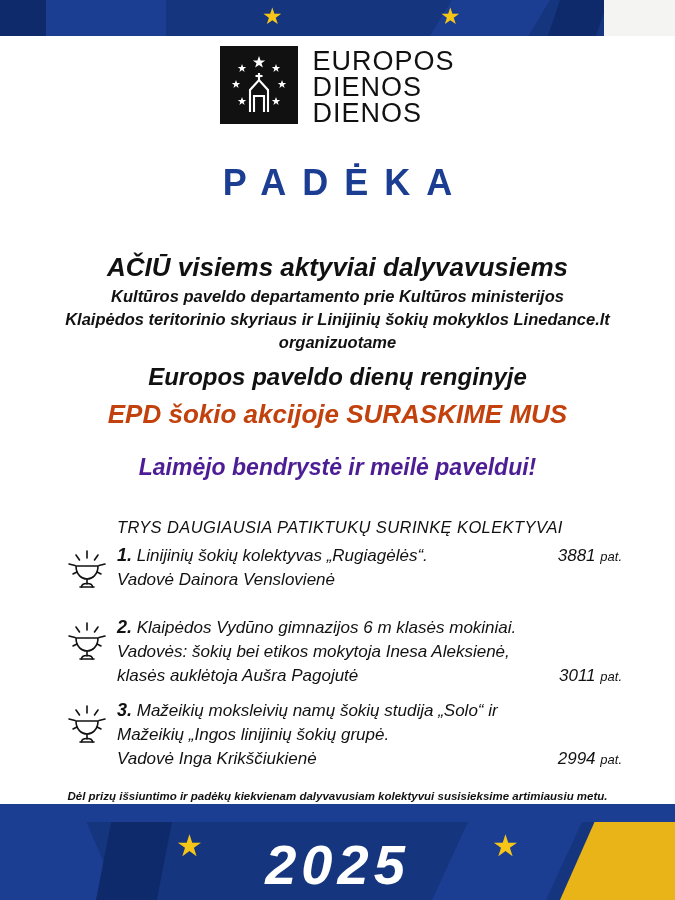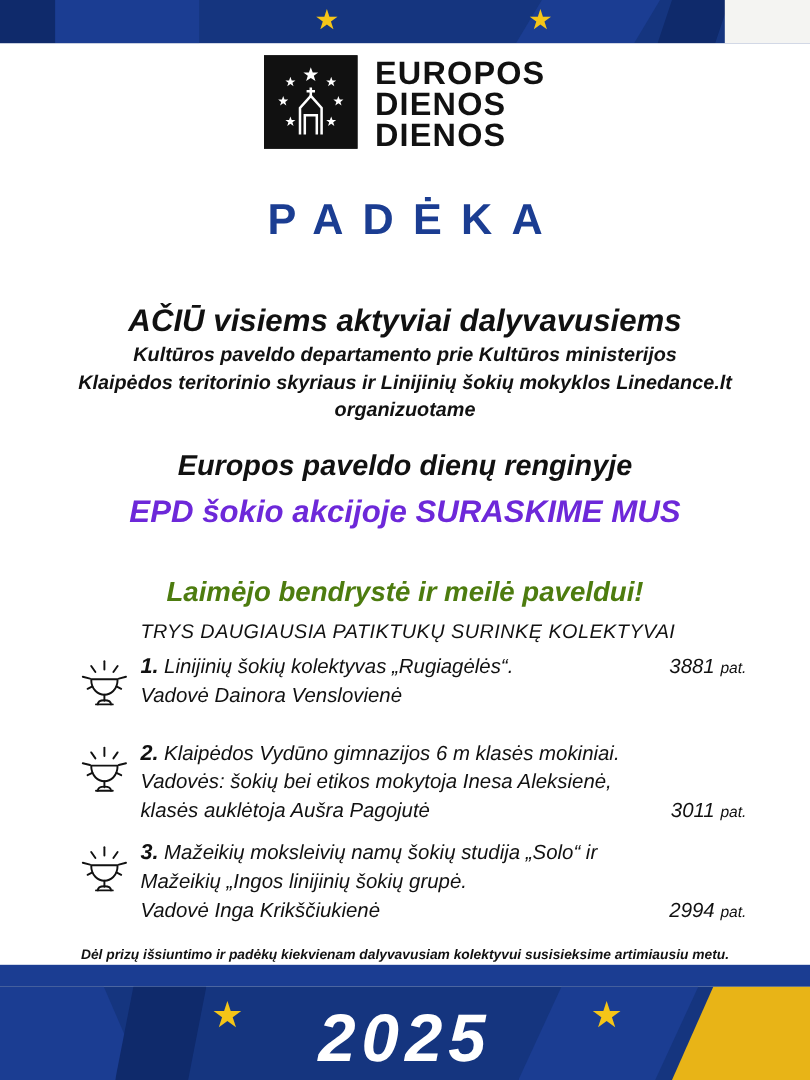--- a/index.html
+++ b/index.html
@@ -107,21 +107,21 @@
   .logo-mark {
     width: 78px;
     height: 78px;
     background: #111111;
     position: relative;
     margin-right: 14px;
   }
   .logo-mark svg { display: block; }
   .logo-text {
     font-family: "Liberation Sans", sans-serif;
-    font-weight: bold;
+    font-weight: normal;
     font-size: 27px;
     letter-spacing: 1px;
     line-height: 26px;
     color: #111111;
     padding-top: 2px;
   }
 
   
   .padeka {
     position: absolute;
@@ -155,37 +155,37 @@
     font-style: italic;
     font-weight: bold;
     line-height: 21px;
     margin-top: 2px;
   }
   .l-ev {
     font-size: 24px;
     font-style: italic;
     font-weight: bold;
     line-height: 32px;
-    margin-top: 20px;
+    margin-top: 8px;
   }
   .l-blue {
     font-size: 26px;
     font-style: italic;
     font-weight: bold;
     line-height: 31px;
-    color: #6d28d9;
+    color: #c2410c;
     margin-top: 6px;
   }
   .l-laimejo {
     font-size: 23px;
     font-style: italic;
     font-weight: bold;
     line-height: 30px;
-    margin-top: 36px;
-    color: #4d7c0f;
+    margin-top: 22px;
+    color: #4c1d95;
   }
 
   
   .winners {
     position: absolute;
     left: 62px;
     top: 518px;
     width: 560px;
     color: #111111;
   }

